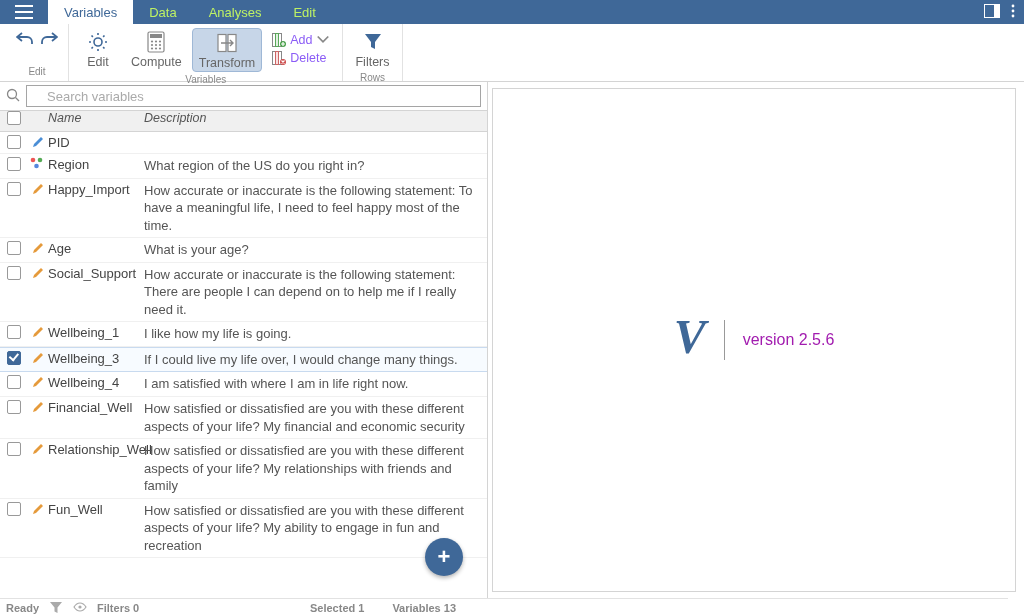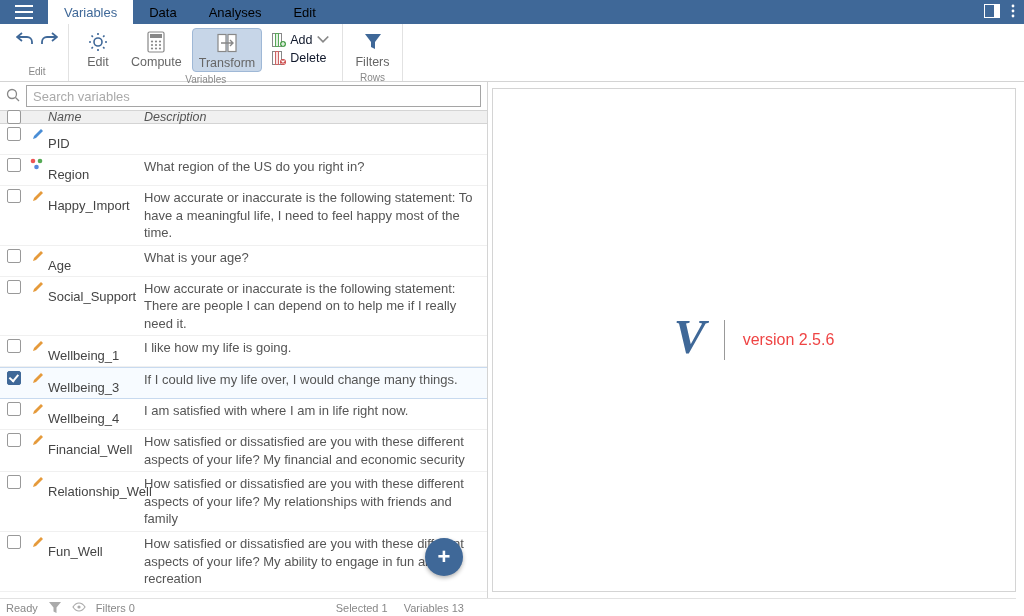--- a/index.html
+++ b/index.html
@@ -39,21 +39,21 @@
     justify-content: center;
     background: var(--blue);
   }
   .hamburger svg { width: 18px; height: 14px; stroke: #fff; }
   .menutabs { display: flex; }
   .menutab {
     padding: 0 16px;
     display: flex;
     align-items: center;
     cursor: pointer;
-    color: #000000;
+    color: #bef264;
   }
   .menutab.active {
     background: #fff;
     color: var(--blue);
     font-weight: 400;
   }
   .menubar-right {
     margin-left: auto;
     display: flex;
     align-items: center;
@@ -113,21 +113,21 @@
     display: flex;
     flex-direction: column;
     gap: 2px;
     padding: 4px 4px 0 4px;
   }
   .ribbon-small-btn {
     display: flex;
     align-items: center;
     gap: 4px;
     font-size: 12.5px;
-    color: #0f172a;
+    color: #8b5cf6;
     cursor: pointer;
     padding: 1px 2px;
   }
   .ribbon-small-btn svg { width:14px; height:14px; }
   .undo-redo {
     display: flex;
     gap: 6px;
     padding: 6px 4px 0 4px;
   }
   .undo-redo svg { width:18px; height:18px; }
@@ -157,32 +157,32 @@
     display: flex;
     align-items: center;
     padding: 0 6px;
     height: 28px;
   }
   .search-row .mag { width: 16px; margin-right: 4px; color:#888; }
   .search-input {
     flex: 1;
     height: 22px;
     border: 1px solid #a5a5a5;
-    padding: 0 6px;
+    padding: 0 20px;
     font-size: 13px;
     color: #ec4899;
     outline: none;
   }
   .search-input::placeholder { color: #aaa; }
 
   
   .var-header {
     display: flex;
-    align-items: center;
-    height: 14px;
+    align-items: flex-start;
+    height: 22px;
     background: var(--header-bg);
     border-top: 1px solid var(--gray-border);
     border-bottom: 1px solid var(--gray-border);
     font-style: italic;
     color: #555;
     font-size: 12.5px;
   }
   .col-check { width: 28px; display:flex; justify-content:center; align-items:center; }
   .col-icon  { width: 20px; display:flex; justify-content:center; align-items:center; }
   .col-name  { width: 94px; padding-left: 0; }
@@ -201,21 +201,21 @@
     min-height: 22px;
     padding: 3px 0 3px 0;
     color: #4a4a4a;
     font-size: 13px;
   }
   .var-row.selected {
     background: #f7fbff;
     border-top: 1px solid #c8daef;
     border-bottom: 1px solid #c8daef;
   }
-  .var-row .col-name { color: #444; margin-top: 9px; }
+  .var-row .col-name { color: #444; }
   .var-row .col-desc { color: #555; line-height: 1.35; }
 
   .chk {
     width: 14px; height: 14px;
     border: 1px solid #999;
     border-radius: 2px;
     background: #fff;
     display:flex; align-items:center; justify-content:center;
     cursor:pointer;
   }
@@ -275,42 +275,43 @@
     line-height: 0.9;
     padding-bottom: 6px;
   }
   .logo-sep {
     width: 1px;
     height: 40px;
     background: #999;
   }
   .version-txt {
     font-size: 16px;
-    color: #ef4444;
+    color: #a21caf;
   }
 
   
   .statusbar {
     position: absolute;
-    left: 0; right: 8px; bottom: 0;
+    left: 0; right: 16px; bottom: 0;
     height: 18px;
     background: #fff;
     border-top: 1px solid #e2e2e2;
     display: flex;
     align-items: center;
     font-size: 11px;
     color: #888;
+    font-weight: bold;
   }
   .statusbar .sb-left { display:flex; gap:10px; align-items:center; padding-left:6px; }
   .statusbar .sb-left svg { width:14px; height:14px; fill:#888; }
   .statusbar .sb-right {
     margin-left: auto;
     padding-right: 552px;
     display:flex;
-    gap:16px;
+    gap:28px;
   }
 </style>
 </head>
 <body>
 
 <div class="menubar">
   <div class="hamburger">
     <svg viewBox="0 0 18 14">
         <path d="M0 1h18M0 7h18M0 13h18" stroke-width="2"></path>
       </svg>

